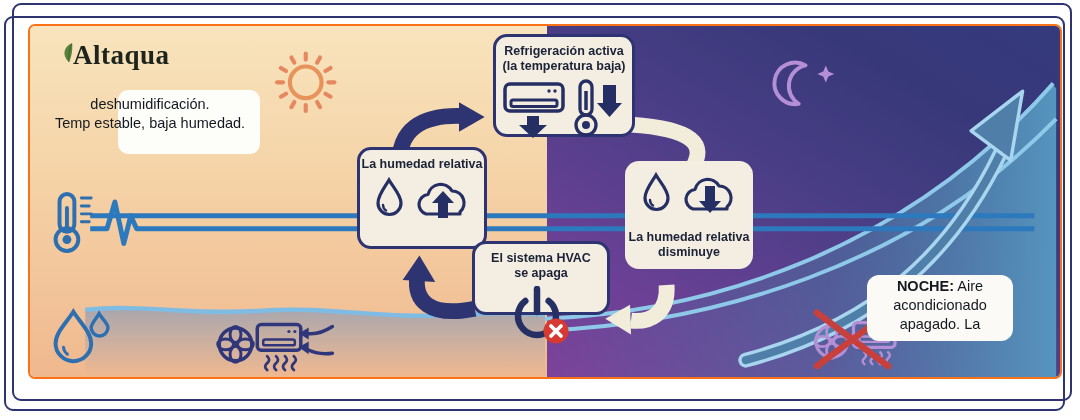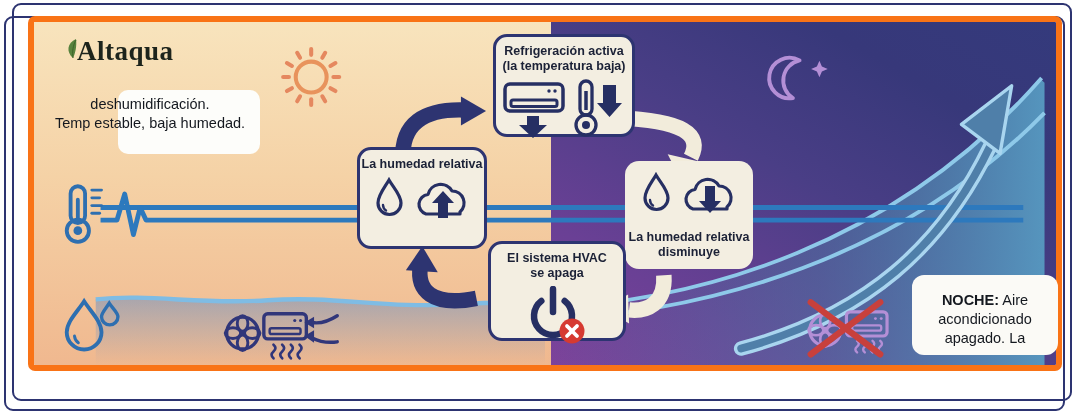--- a/index.html
+++ b/index.html
@@ -1,45 +1,45 @@
 <!DOCTYPE html>
 <html><head>
 <meta charset="utf-8">
 <style>
   html,body{margin:0;padding:0;background:#fff;}
   .page{position:relative;width:1080px;height:420px;background:#ffffff;overflow:hidden;
         font-family:"Liberation Sans",sans-serif;}
   .frame{position:absolute;border:2.5px solid #2d3471;border-radius:9px;}
   .frame-a{left:12px;top:3px;width:1056px;height:394px;}
   .frame-b{left:4px;top:16px;width:1057px;height:391px;}
-  .panel{position:absolute;left:28px;top:16px;width:1034px;height:355px;border:6px solid #f97316;
+  .panel{position:absolute;left:28px;top:24px;width:1034px;height:355px;border:2px solid #f97316;
          border-radius:7px;overflow:hidden;box-sizing:border-box;}
   .bg{position:absolute;top:0;bottom:0;}
   .bg.day{left:0;width:517px;background:linear-gradient(to bottom,#f8e4bd 0%,#f5d2a6 45%,#f0b88f 100%);}
   .bg.night{left:517px;right:0;background:linear-gradient(30deg,#7d429a 0%,#6a4095 22%,#4a3e86 52%,#37387a 78%,#343a7c 100%);}
   svg.scene{position:absolute;left:0;top:0;width:100%;height:100%;}
   .brand{position:absolute;left:30px;top:14px;display:flex;align-items:flex-start;z-index:6;}
   .brand span{font-family:"Liberation Serif",serif;font-weight:700;font-size:27px;color:#1d241c;
               letter-spacing:0.5px;margin-left:-7px;}
   .caption-bg{position:absolute;left:118px;top:90px;width:142px;height:64px;background:#fdfdfa;
               border-radius:10px;z-index:3;}
   .caption{position:absolute;z-index:4;text-align:center;font-size:14.5px;line-height:1.32;color:#14181f;}
   .caption b{font-weight:700;}
   .day-caption{left:34px;top:95px;width:232px;}
-  .night-caption{left:912px;top:275px;width:146px;background:#fbfaf6;border-radius:12px;
-                 padding:16px 4px 7px;box-sizing:border-box;z-index:5;}
+  .night-caption{left:867px;top:275px;width:146px;background:#fbfaf6;border-radius:12px;
+                 padding:2px 4px 7px;box-sizing:border-box;z-index:5;}
   .cycle-box{position:absolute;background:#f3eee1;border-radius:14px;z-index:5;text-align:center;
              box-sizing:border-box;color:#1b2136;margin-left:13px;}
   .cycle-box.bordered{border:3px solid #2d3471;}
   .cycle-box .t{font-size:12.5px;font-weight:700;line-height:1.22;padding-top:7px;}
   .cycle-box .icons{display:flex;justify-content:center;align-items:flex-start;margin-top:4px;}
   .box-cooling{left:480px;top:34px;width:142px;height:103px;}
   .box-humidity-up{left:344px;top:147px;width:130px;height:102px;}
   .box-humidity-down{left:612px;top:161px;width:128px;height:108px;padding-top:6px;}
-  .box-hvac-off{left:475px;top:241px;width:138px;height:100px;}
+  .box-hvac-off{left:459px;top:241px;width:138px;height:74px;}
   .timeline{position:absolute;left:0;top:366px;width:1080px;height:40px;z-index:6;}
   .tl-label{position:absolute;top:8px;font-size:18px;font-weight:700;color:#2b3168;}
   .tl-day{left:200px;width:100px;text-align:center;}
   .tl-night{left:800px;width:110px;text-align:center;}
   .tl-line{position:absolute;top:18px;height:2px;background:#5d5b8d;border-radius:1px;}
   .tl-line-left{left:307px;width:202px;}
   .tl-line-right{left:557px;width:213px;}
   .tl-clock{position:absolute;left:519px;top:3px;}
 </style>
 </head>

